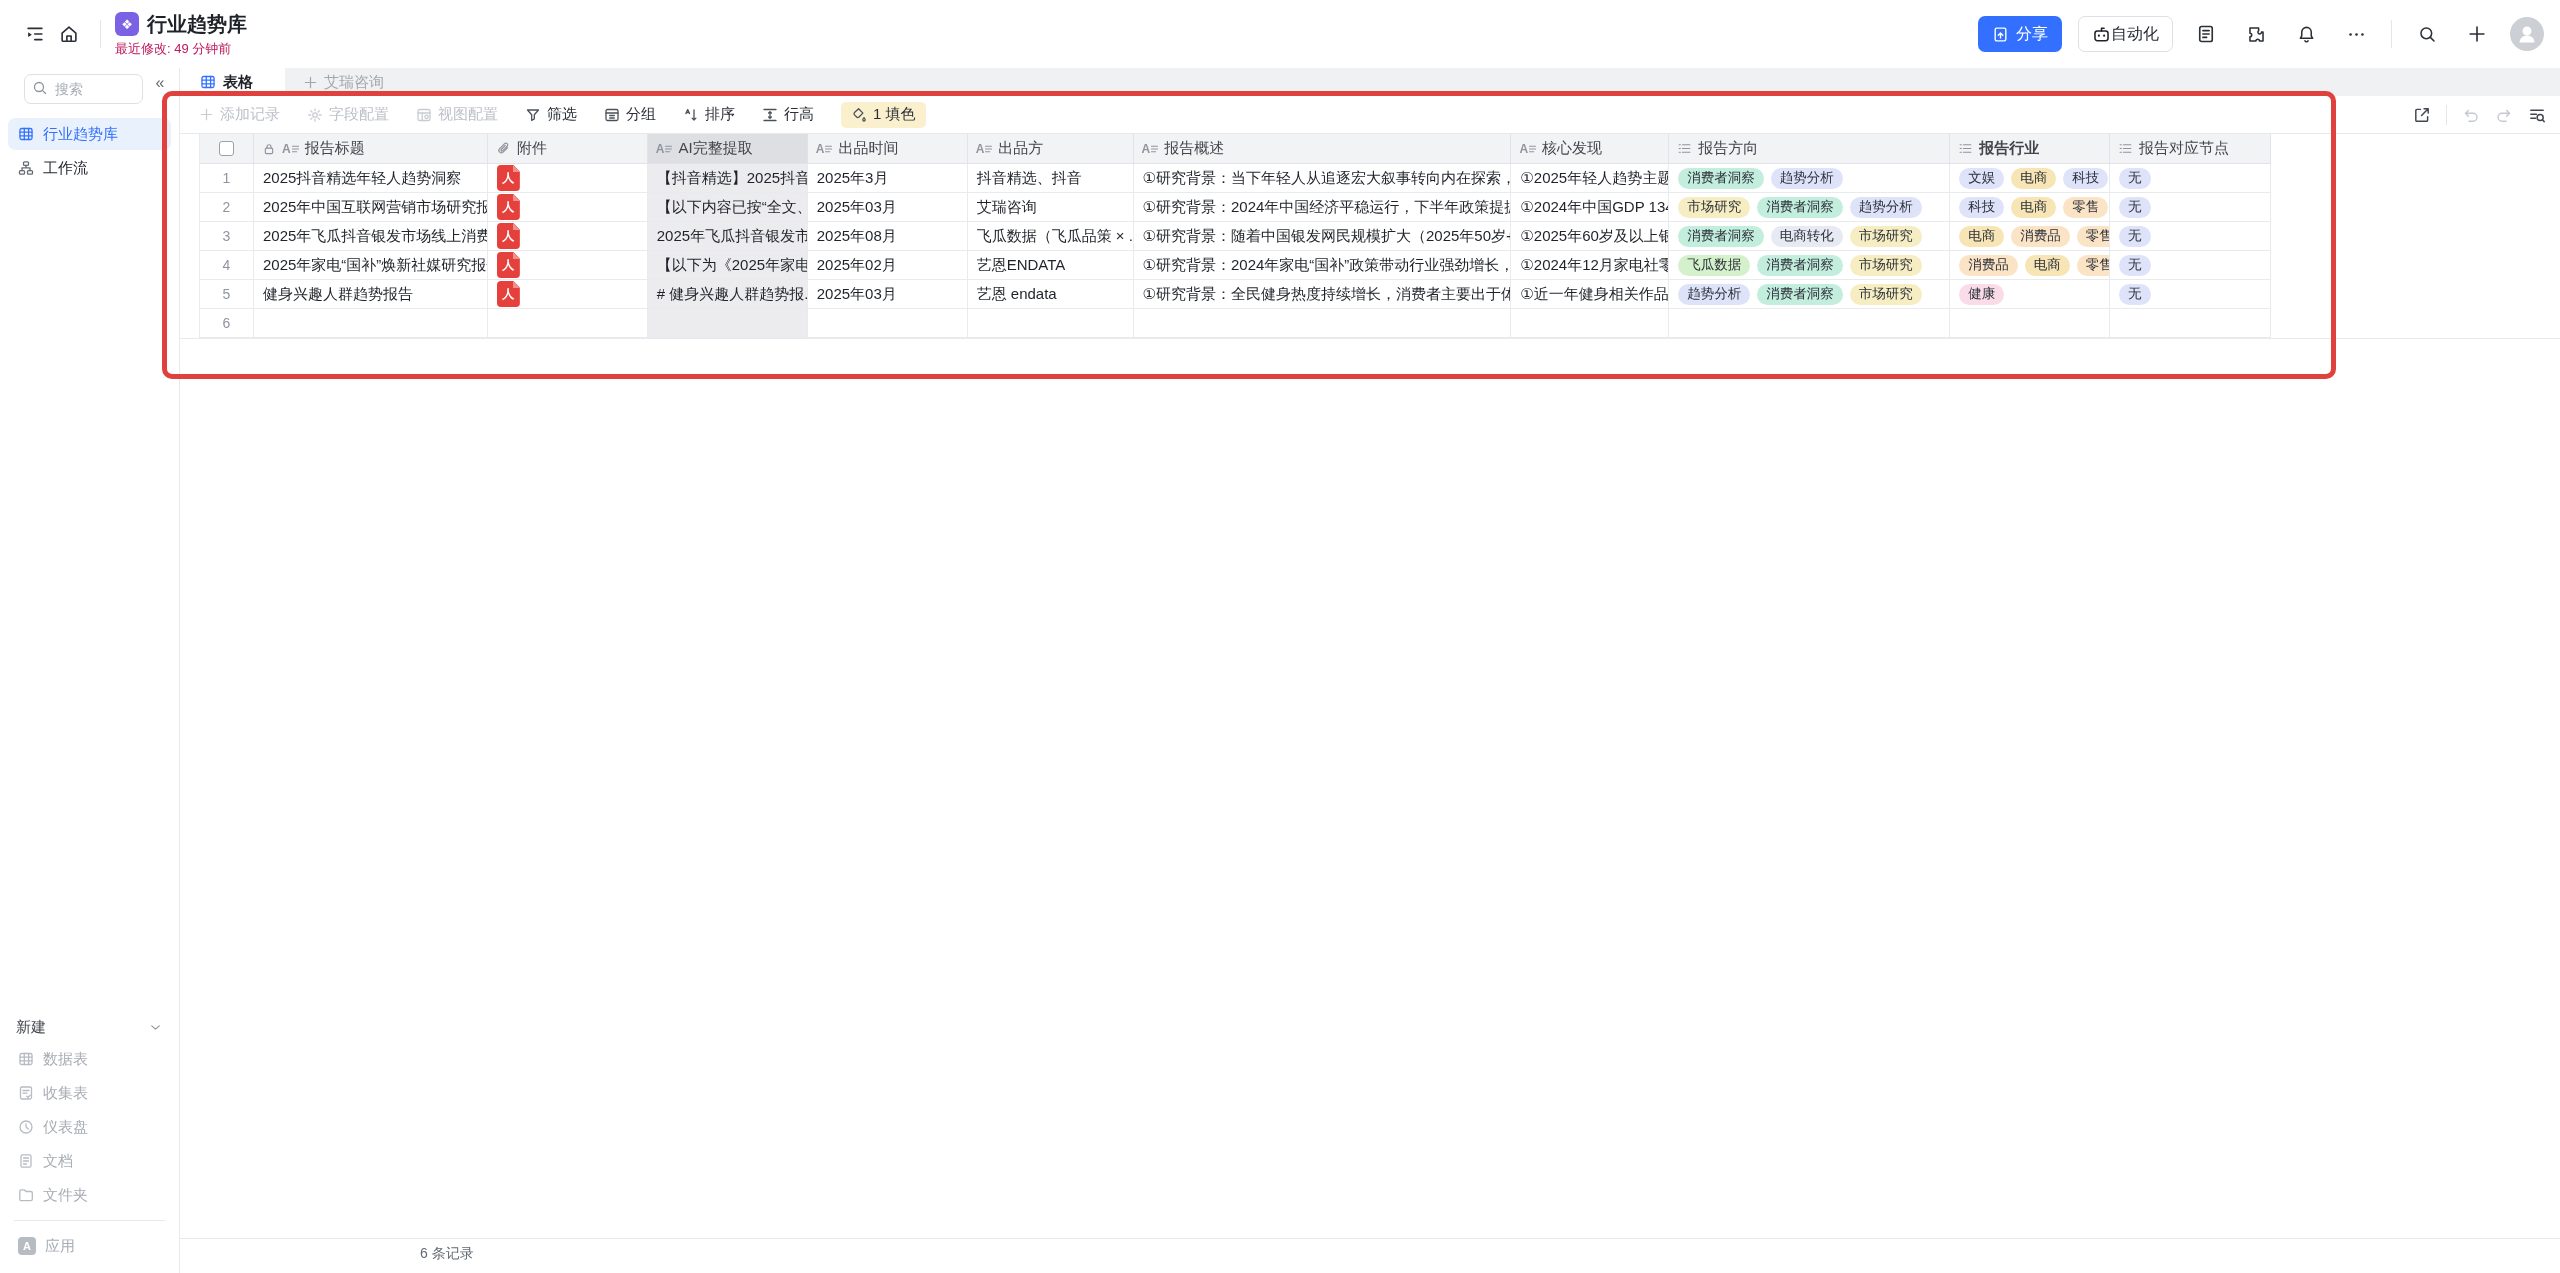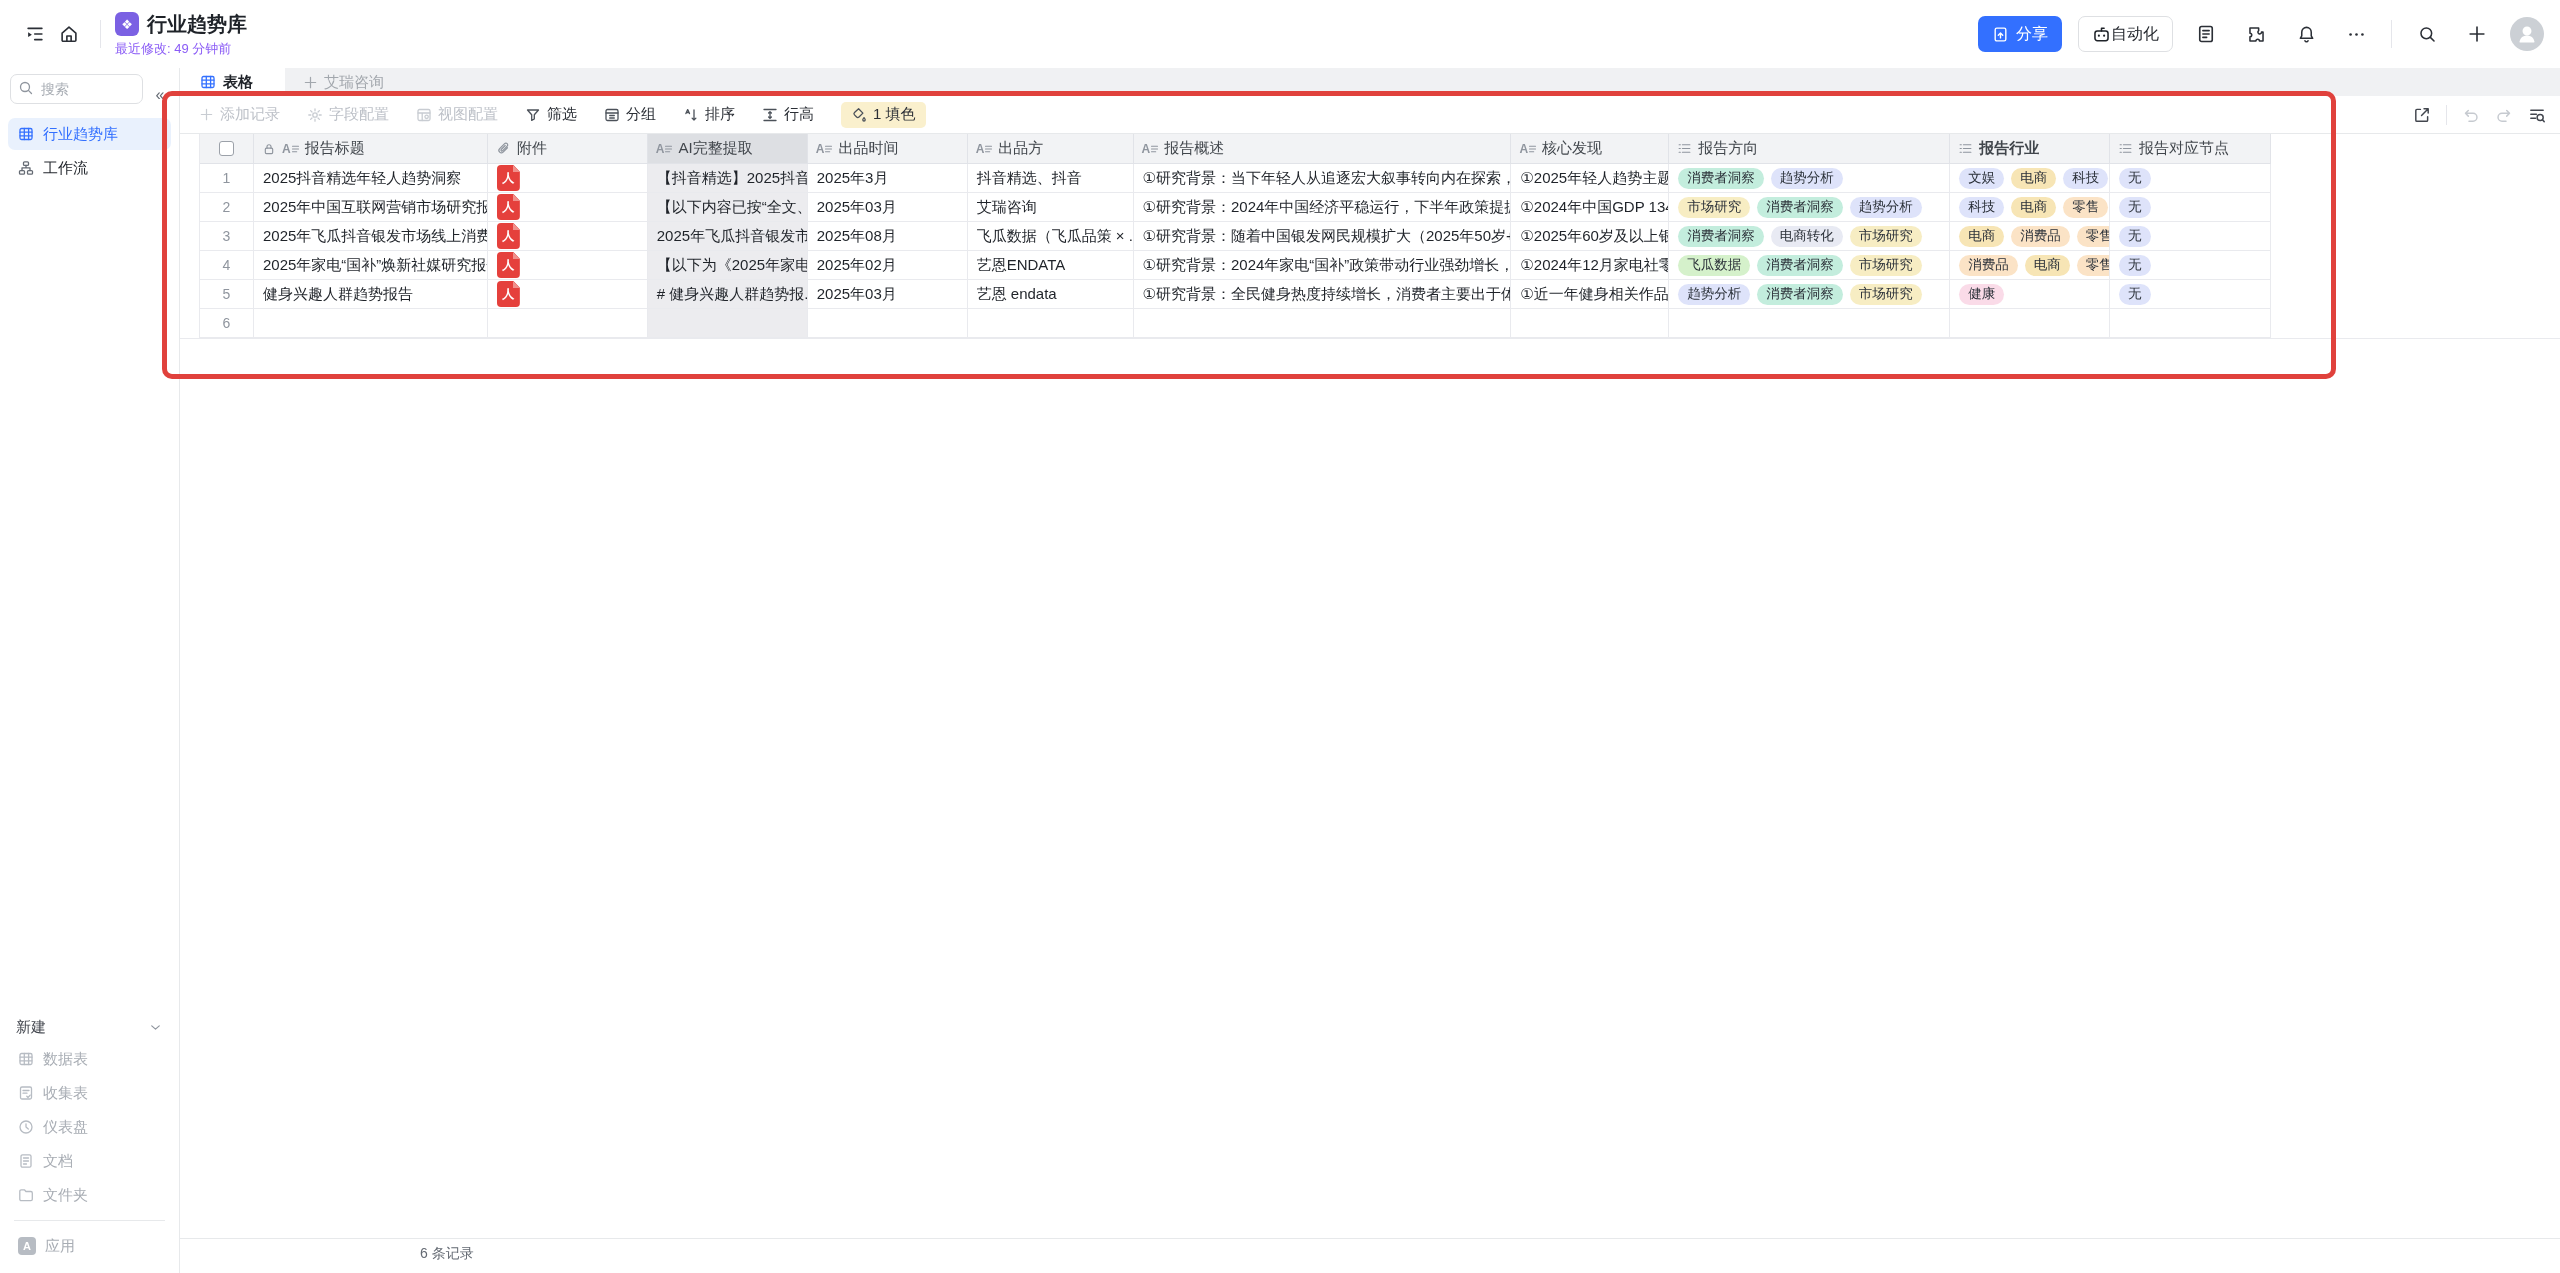--- a/index.html
+++ b/index.html
@@ -10,29 +10,29 @@
 
   
   .topbar { position:absolute; top:0; left:0; right:0; height:68px; display:flex; align-items:center; background:#fff; }
   .topbar-left { display:flex; align-items:center; padding-left:18px; }
   .tb-iconbtn { width:34px; height:34px; border-radius:6px; display:flex; align-items:center; justify-content:center; color:#2b2f36; cursor:pointer; }
   .tb-divider { width:1px; height:28px; background:#e5e6eb; margin:0 14px; }
   .title-wrap { display:flex; flex-direction:column; }
   .title-row { display:flex; align-items:center; gap:8px; }
   .app-icon { width:24px; height:24px; border-radius:6px; background:#7b61e3; color:#fff; font-size:13px; display:flex; align-items:center; justify-content:center; }
   .app-title { font-size:20px; font-weight:700; }
-  .app-subtitle { font-size:13px; color:#8b5cf6; margin-top:2px; }
+  .app-subtitle { font-size:13px; color:#be185d; margin-top:2px; }
   .topbar-right { position:absolute; right:16px; top:0; height:68px; display:flex; align-items:center; gap:16px; }
   .btn-share { display:flex; align-items:center; gap:7px; height:36px; padding:0 14px; background:#3370ff; color:#fff; border-radius:7px; font-size:16px; cursor:pointer; }
   .btn-automation { display:flex; align-items:center; height:36px; padding:0 13px; background:#fff; border:1px solid #dee0e3; border-radius:7px; font-size:16px; color:#1f2329; cursor:pointer; }
   .avatar { width:34px; height:34px; border-radius:50%; background:#ccd0d5; color:#fff; display:flex; align-items:center; justify-content:center; }
 
   
   .sidebar { position:absolute; top:68px; left:0; bottom:0; width:180px; border-right:1px solid #e7e9eb; background:#fff; display:flex; flex-direction:column; }
-  .search-row { display:flex; align-items:flex-end; margin:6px 8px 4px 10px; gap:6px; }
+  .search-row { display:flex; align-items:flex-start; margin:6px 8px 4px 24px; gap:6px; }
   .search-box { position:relative; flex:1; }
   .search-box input { width:100%; height:30px; border:1px solid #dee0e3; border-radius:7px; padding:0 8px 0 30px; font-size:14px; color:#1f2329; outline:none; background:#fff; font-family:inherit; }
   .search-box input::placeholder { color:#a8adb4; }
   .search-box .ic { position:absolute; left:8px; top:6px; color:#8f959e; }
   .collapse-btn { color:#646a73; font-size:16px; width:22px; text-align:center; cursor:pointer; }
   .nav { margin-top:8px; }
   .nav-item { display:flex; align-items:center; gap:9px; height:32px; margin:2px 8px; padding:0 10px; border-radius:7px; font-size:15px; color:#1f2329; cursor:pointer; }
   .nav-item .ic { color:#646a73; }
   .nav-item.active { background:#e9f1fd; color:#3370ff; }
   .nav-item.active .ic { color:#3370ff; }

